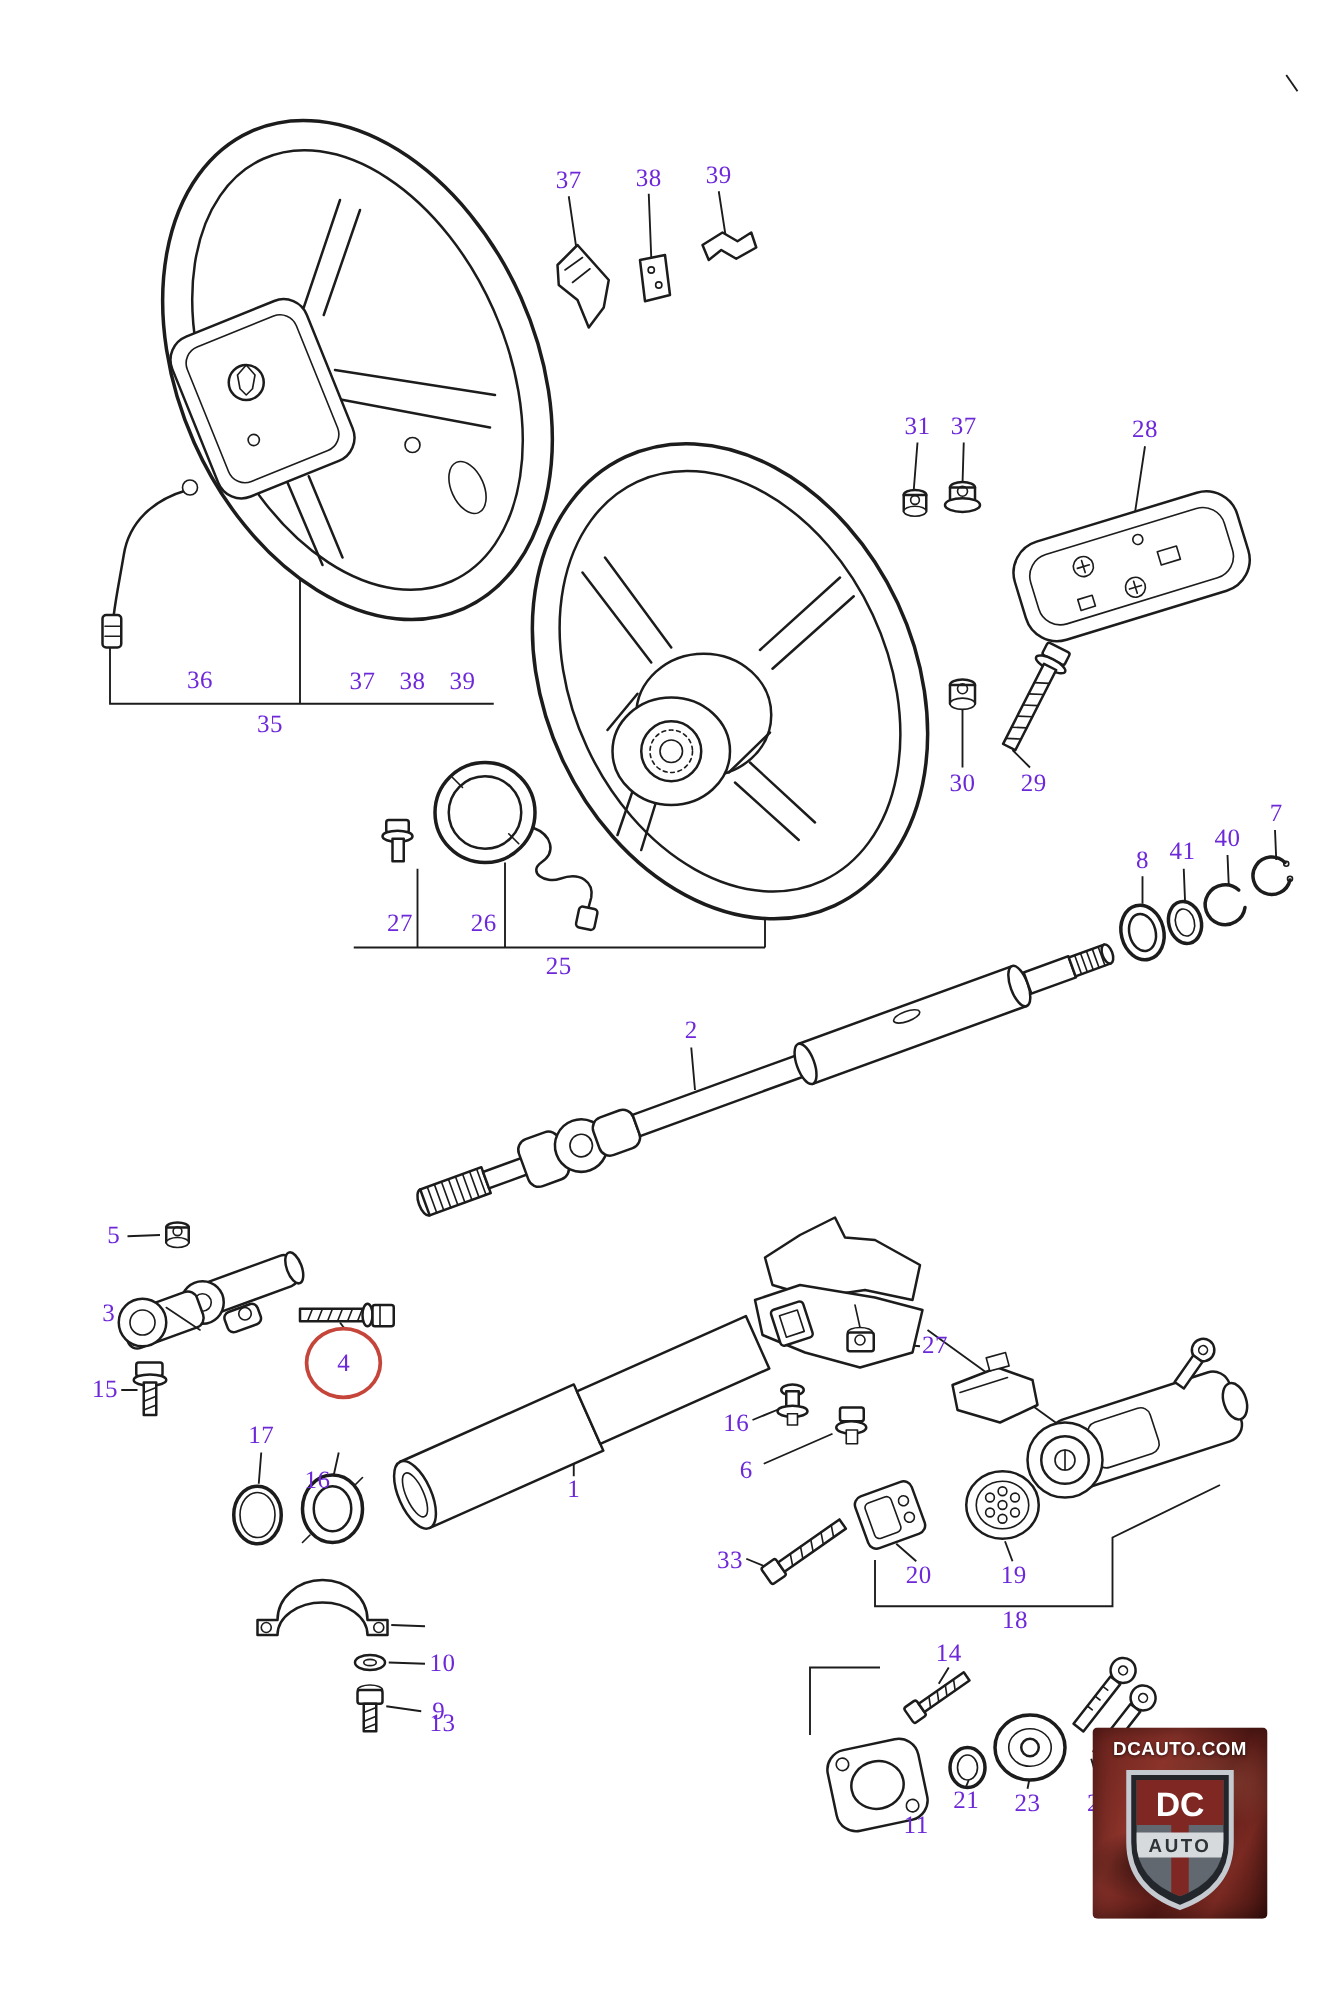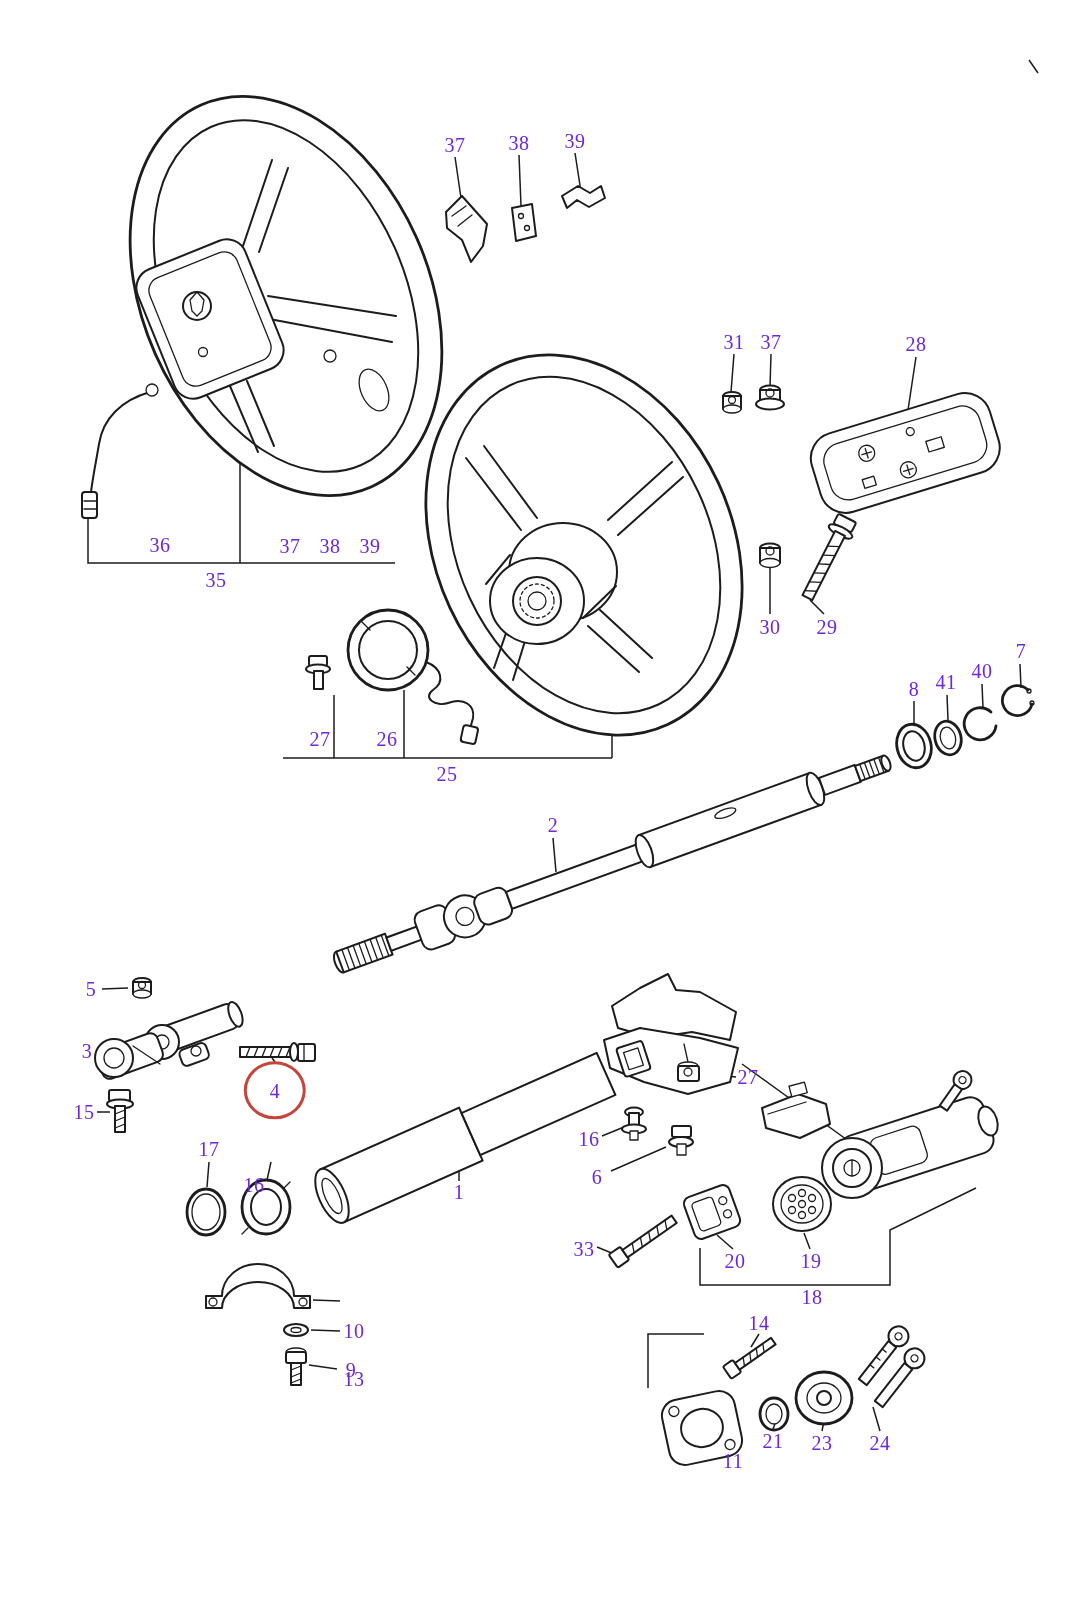--- a/index.html
+++ b/index.html
@@ -383,13 +383,34 @@
       <div class="part-label" style="left: 354px; top: 1379px;">13</div>
       <div class="part-label" style="left: 354px; top: 1331px;">10</div>
       <div class="part-label" style="left: 351px; top: 1370px;">9</div>
       <div class="part-label" style="left: 759px; top: 1323px;">14</div>
       <div class="part-label" style="left: 733px; top: 1461px;">11</div>
       <div class="part-label" style="left: 773px; top: 1441px;">21</div>
       <div class="part-label" style="left: 822px; top: 1443px;">23</div>
       <div class="part-label" style="left: 880px; top: 1443px;">24</div>
     </div>
 
+  <div id="watermark">
+    <div class="wm-url">DCAUTO.COM</div>
+    <div class="wm-badge">
+      <svg viewBox="0 0 94 116">
+        <defs>
+          <clipPath id="shieldclip">
+              <path d="M12 10 H82 V58 Q82 90 47 103 Q12 90 12 58 Z"></path>
+            </clipPath>
+        </defs>
+        <path d="M6 4 H88 V60 Q88 97 47 112 Q6 97 6 60 Z" fill="#23272c" stroke="#c5cad0" stroke-width="4"></path>
+        <g clip-path="url(#shieldclip)">
+          <rect x="12" y="10" width="70" height="94" fill="#61686f"></rect>
+          <rect x="12" y="10" width="70" height="36" fill="#7e2723"></rect>
+          <rect x="40" y="46" width="14" height="58" fill="#7e2723"></rect>
+          <rect x="12" y="52" width="70" height="20" fill="#d6dadd"></rect>
+        </g>
+        <text x="47" y="39" text-anchor="middle" class="badge-dc">DC</text>
+        <text x="47" y="67.5" text-anchor="middle" class="badge-auto">AUTO</text>
+      </svg>
+    </div>
+  </div>
 </div>
 
 </body></html>

